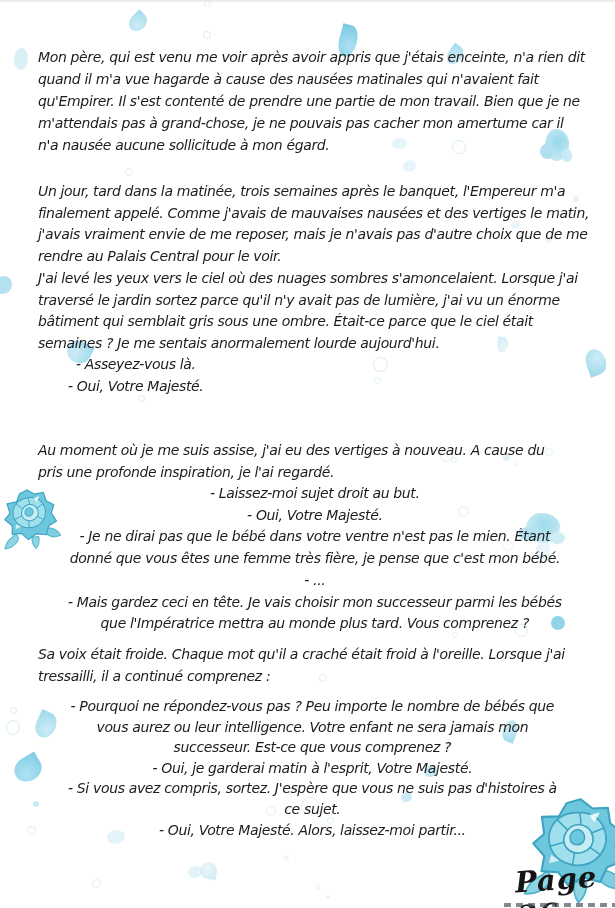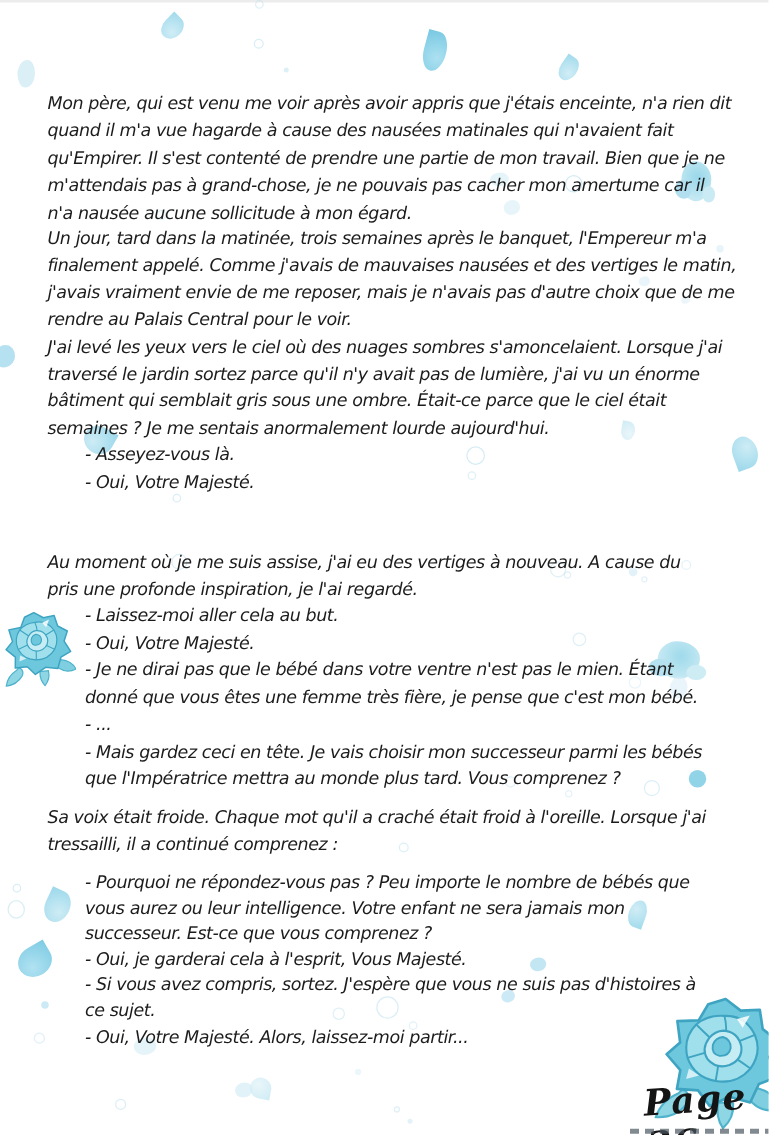--- a/index.html
+++ b/index.html
@@ -5,21 +5,21 @@
   html,body{margin:0;padding:0;background:#ffffff;}
   .page{
     position:relative;width:615px;height:908px;background:#ffffff;
     overflow:hidden;font-family:"DejaVu Sans",sans-serif;
   }
   .top-hairline{position:absolute;left:0;top:0;width:615px;height:2px;background:#ececec;}
   
   .tblock{position:absolute;white-space:nowrap;color:#1c1c1c;
     font-size:14px;line-height:21.7px;font-style:italic;letter-spacing:-0.35px;}
   .tblock.narration{left:38px;}
-  .tblock.dialogue{left:68px;}
+  .tblock.dialogue{left:68px;text-align:center;}
   .tline{white-space:pre;}
   
   .page-number{
     position:absolute;left:516px;top:862px;width:100px;
     font-family:"DejaVu Serif",serif;font-style:italic;font-weight:bold;
     font-size:29px;color:#141414;transform:rotate(-4deg);letter-spacing:1px;
   }
   
   .sp{position:absolute;pointer-events:none;}
   .sp.ring{border:1.6px solid #bfe2ef;border-radius:50%;background:transparent;box-sizing:border-box;}
@@ -129,21 +129,21 @@
   </svg>
 
   <svg class="rose rose-left" width="58" height="63" viewBox="0 0 120 130">
     <use href="#roseShape"></use>
   </svg>
 
   <svg class="rose rose-br" width="102" height="110" viewBox="0 0 120 130">
     <use href="#roseShape"></use>
   </svg>
 
-  <div class="tblock narration" style="top:72px;line-height:22px">
+  <div class="tblock narration" style="top:46px;line-height:22px">
       <div class="tline">Mon père, qui est venu me voir après avoir appris que j'étais enceinte, n'a rien dit</div>
       <div class="tline">quand il m'a vue hagarde à cause des nausées matinales qui n'avaient fait</div>
       <div class="tline">qu'Empirer. Il s'est contenté de prendre une partie de mon travail. Bien que je ne</div>
       <div class="tline">m'attendais pas à grand-chose, je ne pouvais pas cacher mon amertume car il</div>
       <div class="tline">n'a nausée aucune sollicitude à mon égard.</div>
     </div>
 
   <div class="tblock narration" style="top:181px">
       <div class="tline">Un jour, tard dans la matinée, trois semaines après le banquet, l'Empereur m'a</div>
       <div class="tline">finalement appelé. Comme j'avais de mauvaises nausées et des vertiges le matin,</div>
@@ -159,39 +159,39 @@
       <div class="tline">- Asseyez-vous là.</div>
       <div class="tline">- Oui, Votre Majesté.</div>
     </div>
 
   <div class="tblock narration" style="top:440px">
       <div class="tline">Au moment où je me suis assise, j'ai eu des vertiges à nouveau. A cause du</div>
       <div class="tline">pris une profonde inspiration, je l'ai regardé.</div>
     </div>
 
   <div class="tblock dialogue" style="top:483px">
-      <div class="tline">- Laissez-moi aller cela au but.</div>
+      <div class="tline">- Laissez-moi sujet droit au but.</div>
       <div class="tline">- Oui, Votre Majesté.</div>
       <div class="tline">- Je ne dirai pas que le bébé dans votre ventre n'est pas le mien. Étant</div>
       <div class="tline">donné que vous êtes une femme très fière, je pense que c'est mon bébé.</div>
       <div class="tline">- ...</div>
       <div class="tline">- Mais gardez ceci en tête. Je vais choisir mon successeur parmi les bébés</div>
       <div class="tline">que l'Impératrice mettra au monde plus tard. Vous comprenez ?</div>
     </div>
 
   <div class="tblock narration" style="top:644px">
       <div class="tline">Sa voix était froide. Chaque mot qu'il a craché était froid à l'oreille. Lorsque j'ai</div>
       <div class="tline">tressailli, il a continué comprenez :</div>
     </div>
 
   <div class="tblock dialogue" style="top:696px;line-height:20.6px">
       <div class="tline">- Pourquoi ne répondez-vous pas ? Peu importe le nombre de bébés que</div>
       <div class="tline">vous aurez ou leur intelligence. Votre enfant ne sera jamais mon</div>
       <div class="tline">successeur. Est-ce que vous comprenez ?</div>
-      <div class="tline">- Oui, je garderai cela à l'esprit, Vous Majesté.</div>
+      <div class="tline">- Oui, je garderai matin à l'esprit, Votre Majesté.</div>
       <div class="tline">- Si vous avez compris, sortez. J'espère que vous ne suis pas d'histoires à</div>
       <div class="tline">ce sujet.</div>
       <div class="tline">- Oui, Votre Majesté. Alors, laissez-moi partir...</div>
     </div>
 
   <div class="page-number">Page 36</div>
 
   <div class="bottom-dashes"></div>
 
 </div>

